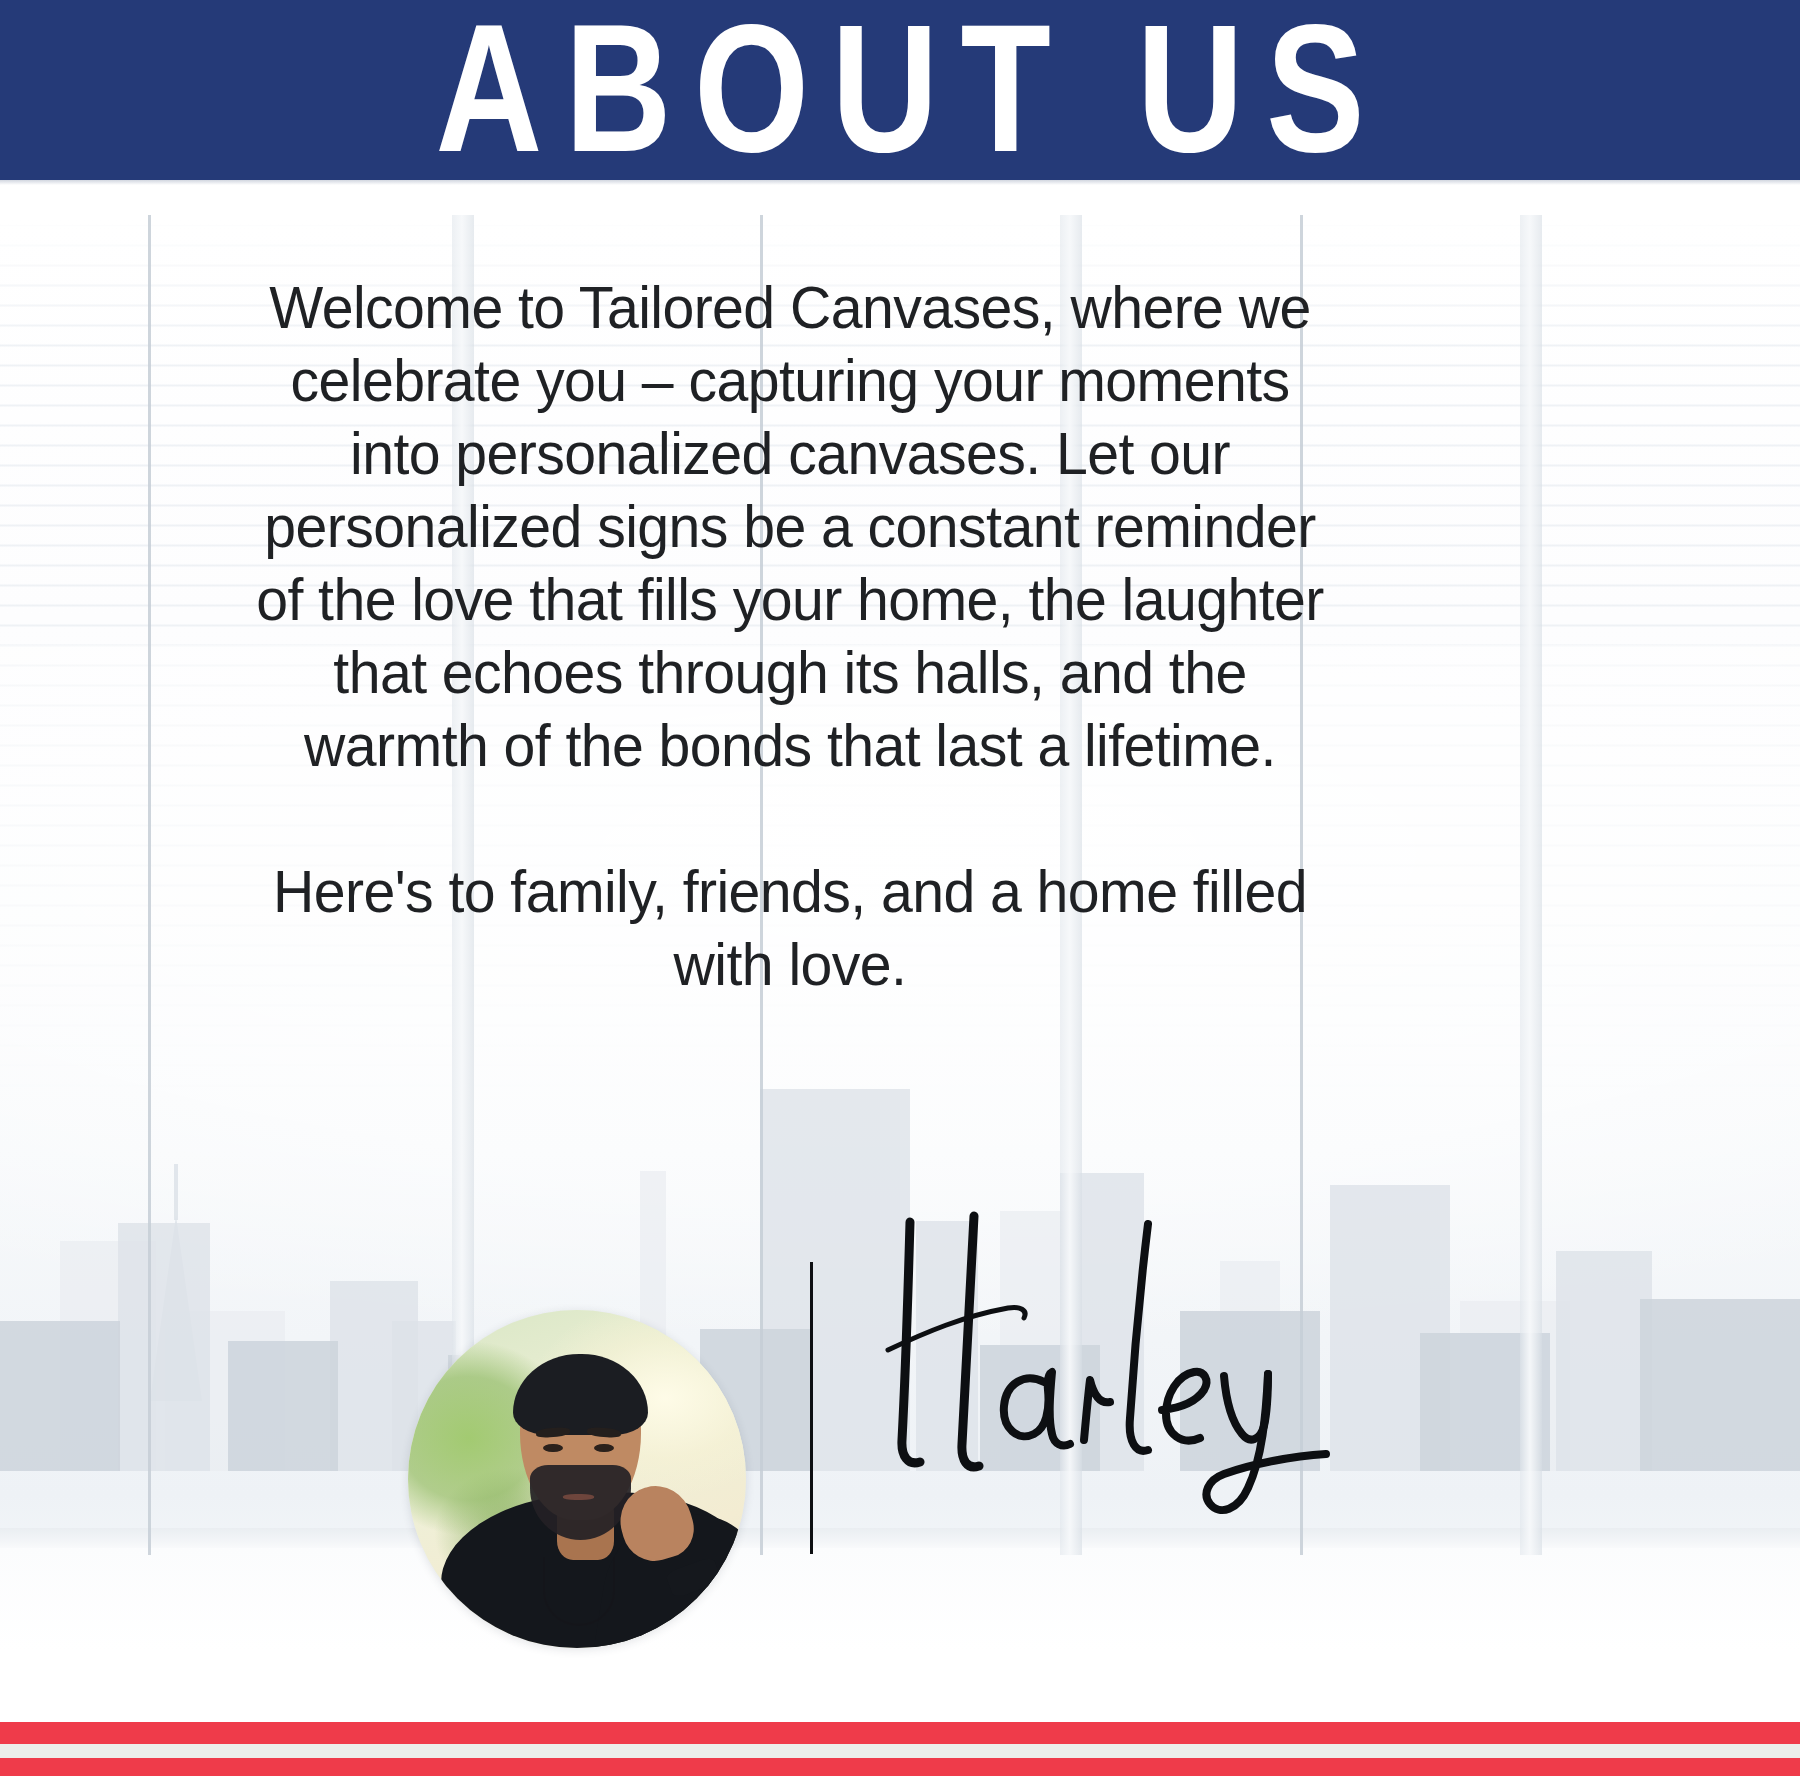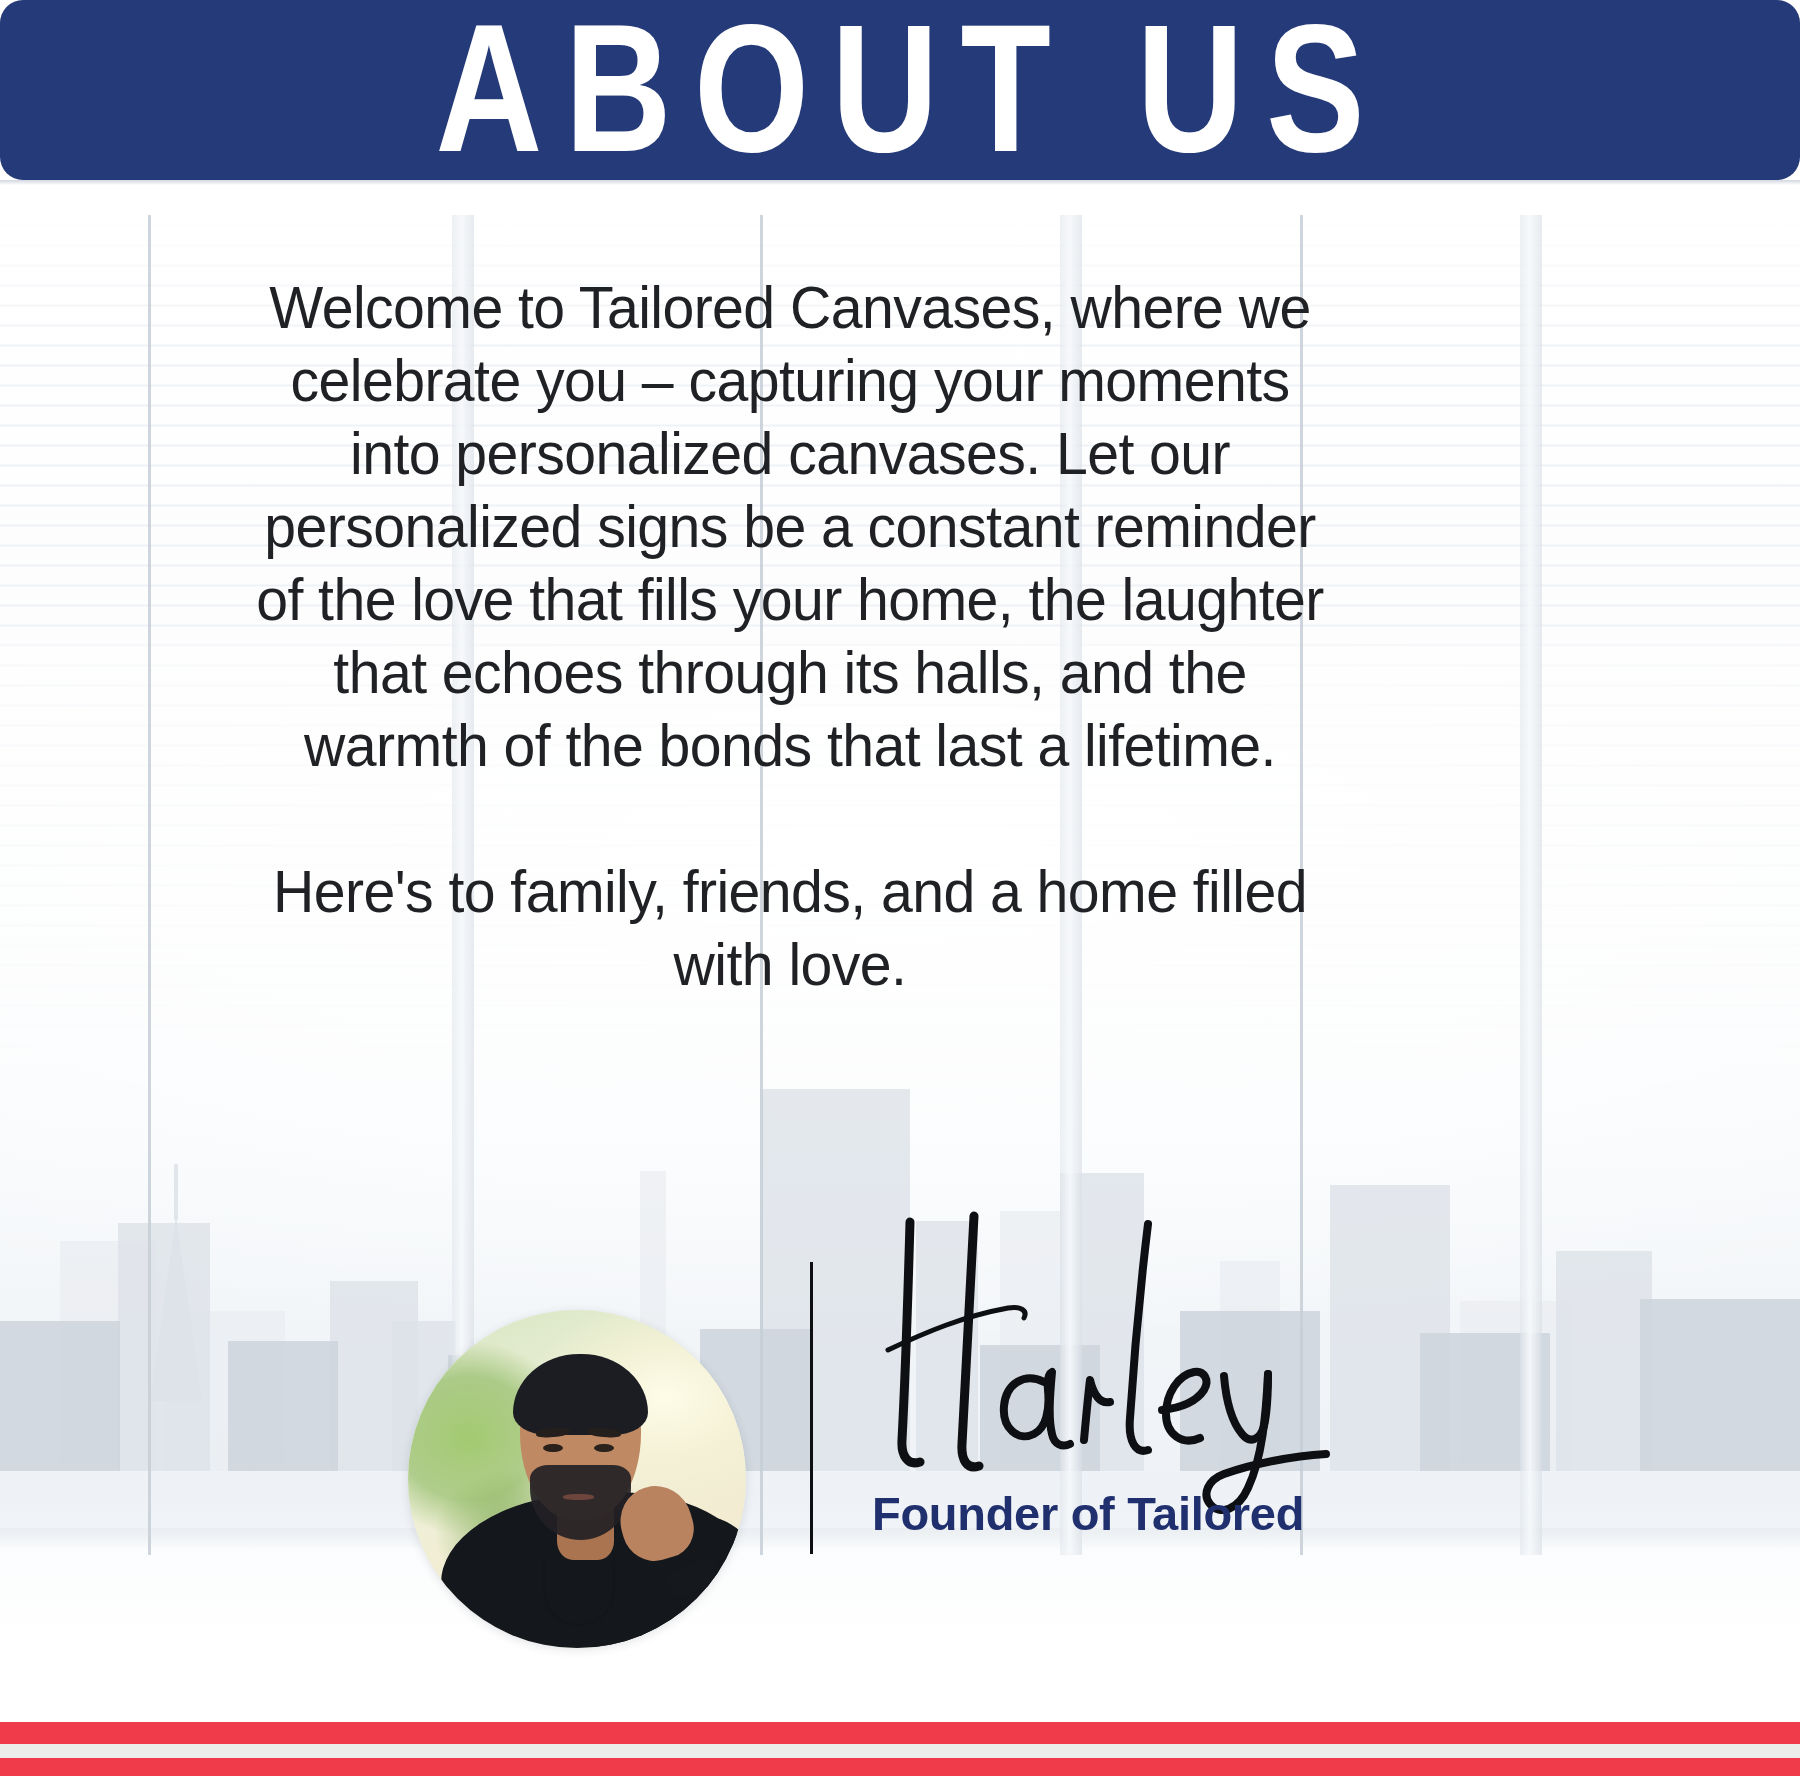--- a/index.html
+++ b/index.html
@@ -126,21 +126,20 @@
   .header {
     position: absolute;
     left: 0; top: 0;
     width: 1800px;
     height: 180px;
     background: #253a78;
     display: flex;
     align-items: center;
     justify-content: center;
     overflow: hidden;
-    border-radius: 23px;
   }
   .header-title {
     color: #ffffff;
     font-family: "Liberation Sans", sans-serif;
     font-weight: bold;
     font-size: 172px;
     line-height: 1;
     letter-spacing: 26px;
     text-indent: 26px;
     transform: scaleX(.86) scaleY(1.06);
@@ -430,21 +429,20 @@
         <path d="M300 20 C 292 86, 286 152, 282 214 C 280 238, 288 250, 300 246" stroke-width="8"></path>
 
         <path d="M314 206 C 332 204, 348 198, 356 186 C 362 176, 356 166, 346 168 C 330 171, 318 190, 318 210 C 318 230, 334 242, 352 234" stroke-width="8"></path>
 
         <path d="M376 172 C 378 196, 384 218, 394 230 C 402 240, 412 236, 416 222 C 420 204, 420 186, 420 170" stroke-width="8"></path>
         <path d="M420 170 C 418 212, 414 254, 400 284 C 390 306, 372 312, 362 300 C 354 290, 360 276, 376 270 C 404 260, 444 252, 478 250" stroke-width="8"></path>
       </svg>
     </div>
 
     <div class="sig-role">
-      <div>Founder of Tailored</div>
     </div>
   </div>
 
   <div class="stripe stripe-top"></div>
   <div class="stripe-gap"></div>
   <div class="stripe stripe-bottom"></div>
 
 </div>
 
 </body></html>

